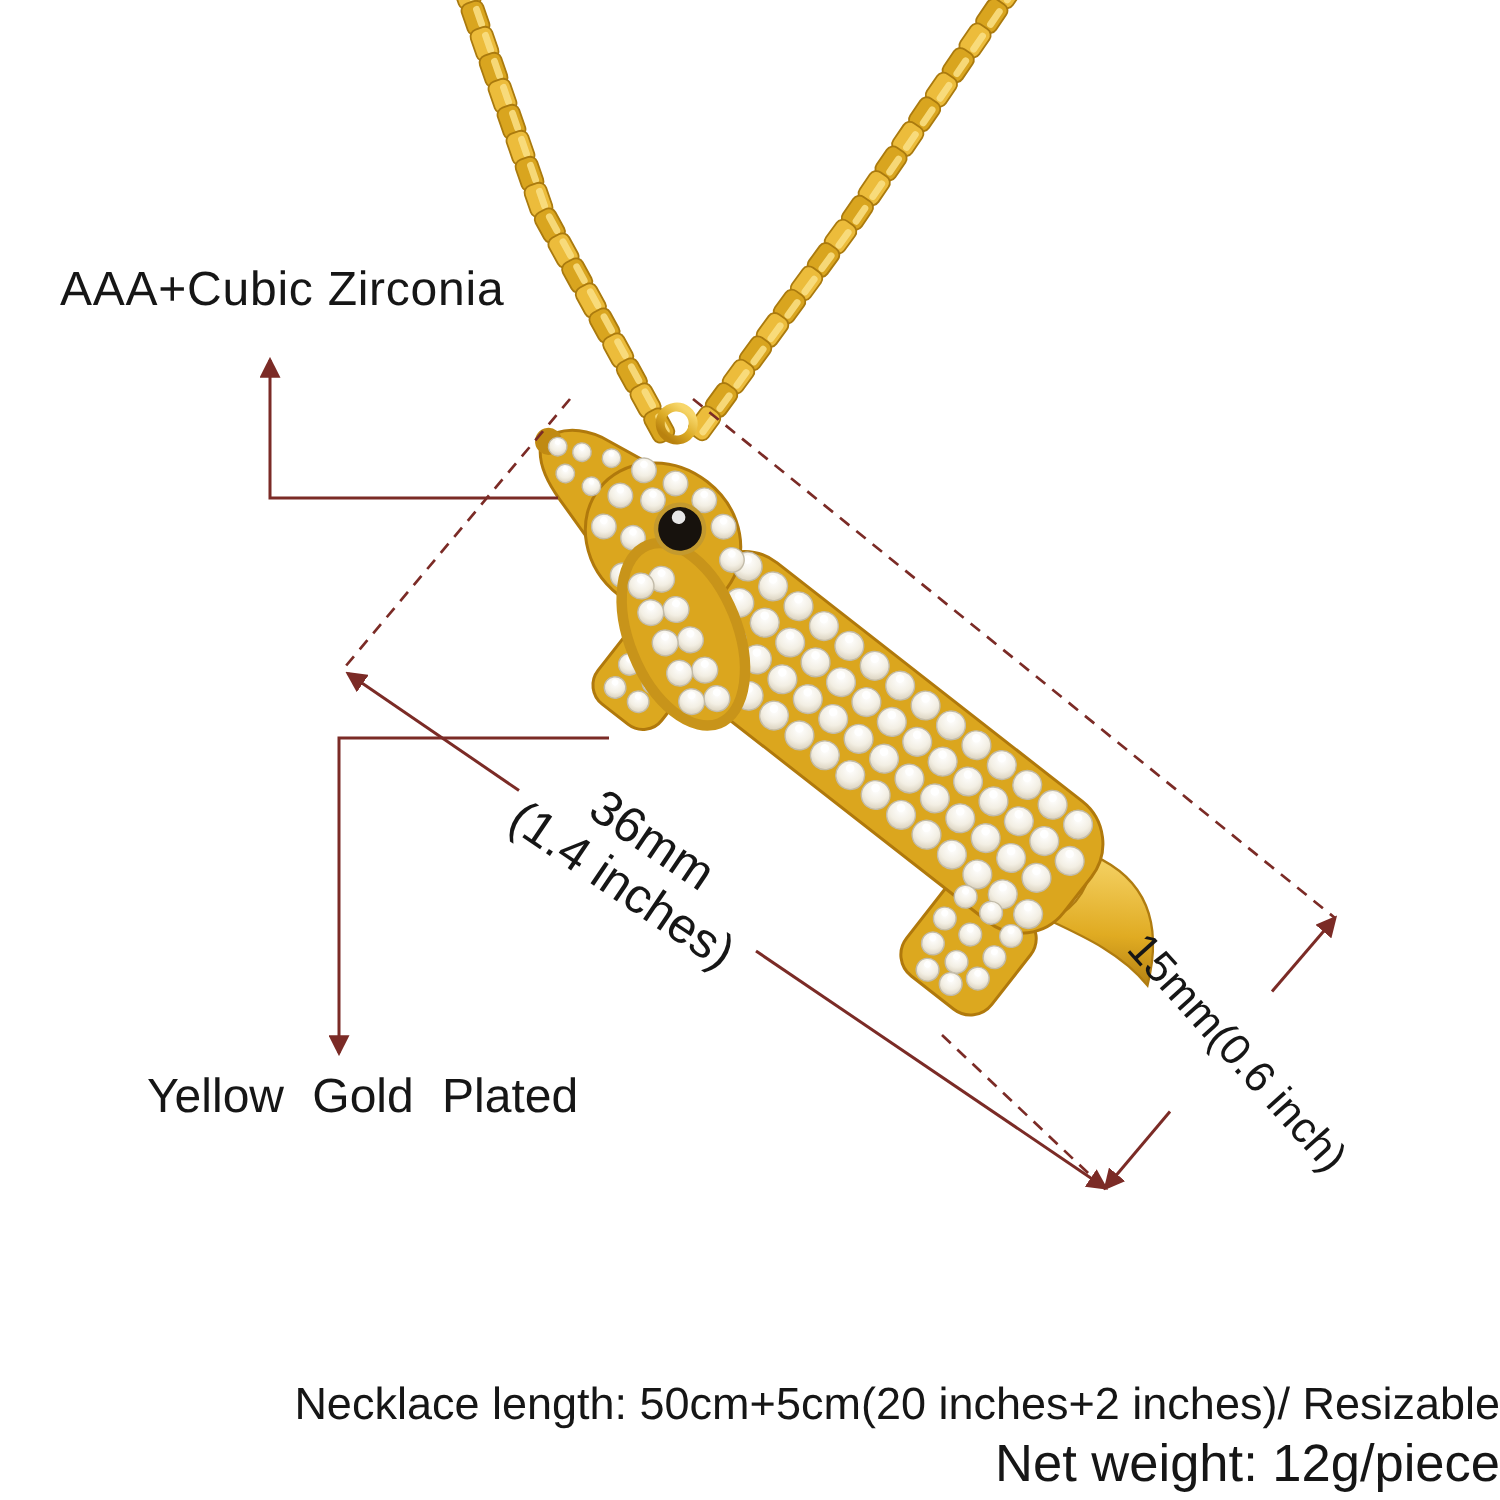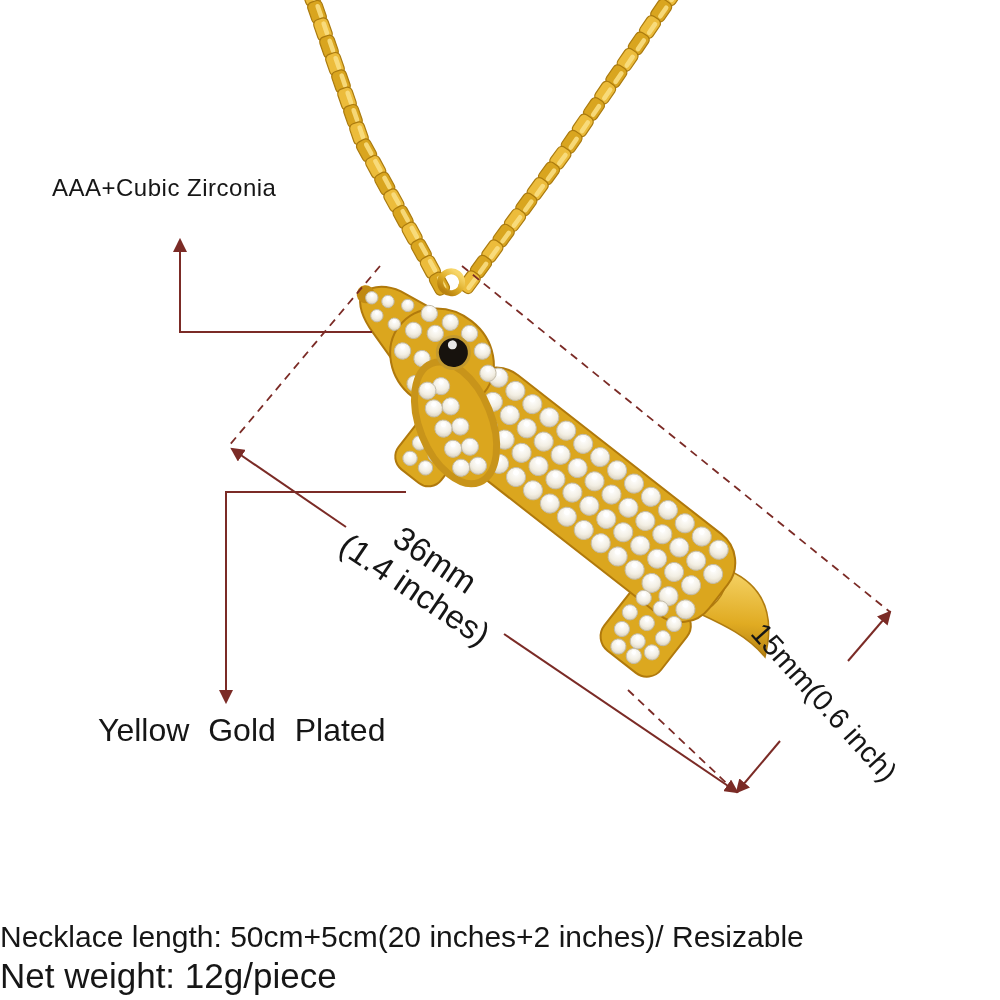--- a/index.html
+++ b/index.html
@@ -1,26 +1,26 @@
 <!DOCTYPE html>
 <html style="--ann: #7b2b26; --ink: #161616;"><head>
 <meta charset="utf-8">
 <style>
   *{margin:0;padding:0;box-sizing:border-box}
   html,body{width:1000px;height:1000px;background:#fff;overflow:hidden}
   body{font-family:"Liberation Sans",sans-serif;position:relative}
   #stage{position:absolute;inset:0}
   #scene{position:absolute;top:0;left:0}
   .ann{position:absolute;color:var(--ink,#161616);white-space:nowrap}
-  .mat{left:52px;top:174px;font-size:24px;letter-spacing:.5px}
+  .mat{left:40px;top:174px;font-size:32px;letter-spacing:.5px}
   .plat{left:98px;top:712px;font-size:32px;word-spacing:10px}
   .dim36{left:320px;top:539px;width:210px;text-align:center;transform:rotate(34deg);
          font-size:33px;line-height:1.08;white-space:normal}
   .dim15{left:689px;top:686px;width:270px;text-align:center;transform:rotate(48deg);font-size:29px}
-  .footer{position:absolute;left:0;width:1000px;text-align:left;color:var(--ink,#161616)}
+  .footer{position:absolute;left:0;width:1000px;text-align:right;color:var(--ink,#161616)}
   .f1{top:920px;font-size:30px}
   .f2{top:956px;font-size:35px}
   #dims line,#dims polyline{fill:none;stroke-width:2}
   #dims .dash{stroke-dasharray:8 6;stroke-width:1.8}
 </style>
 </head>
 <body>
 
 <div id="stage">
 

